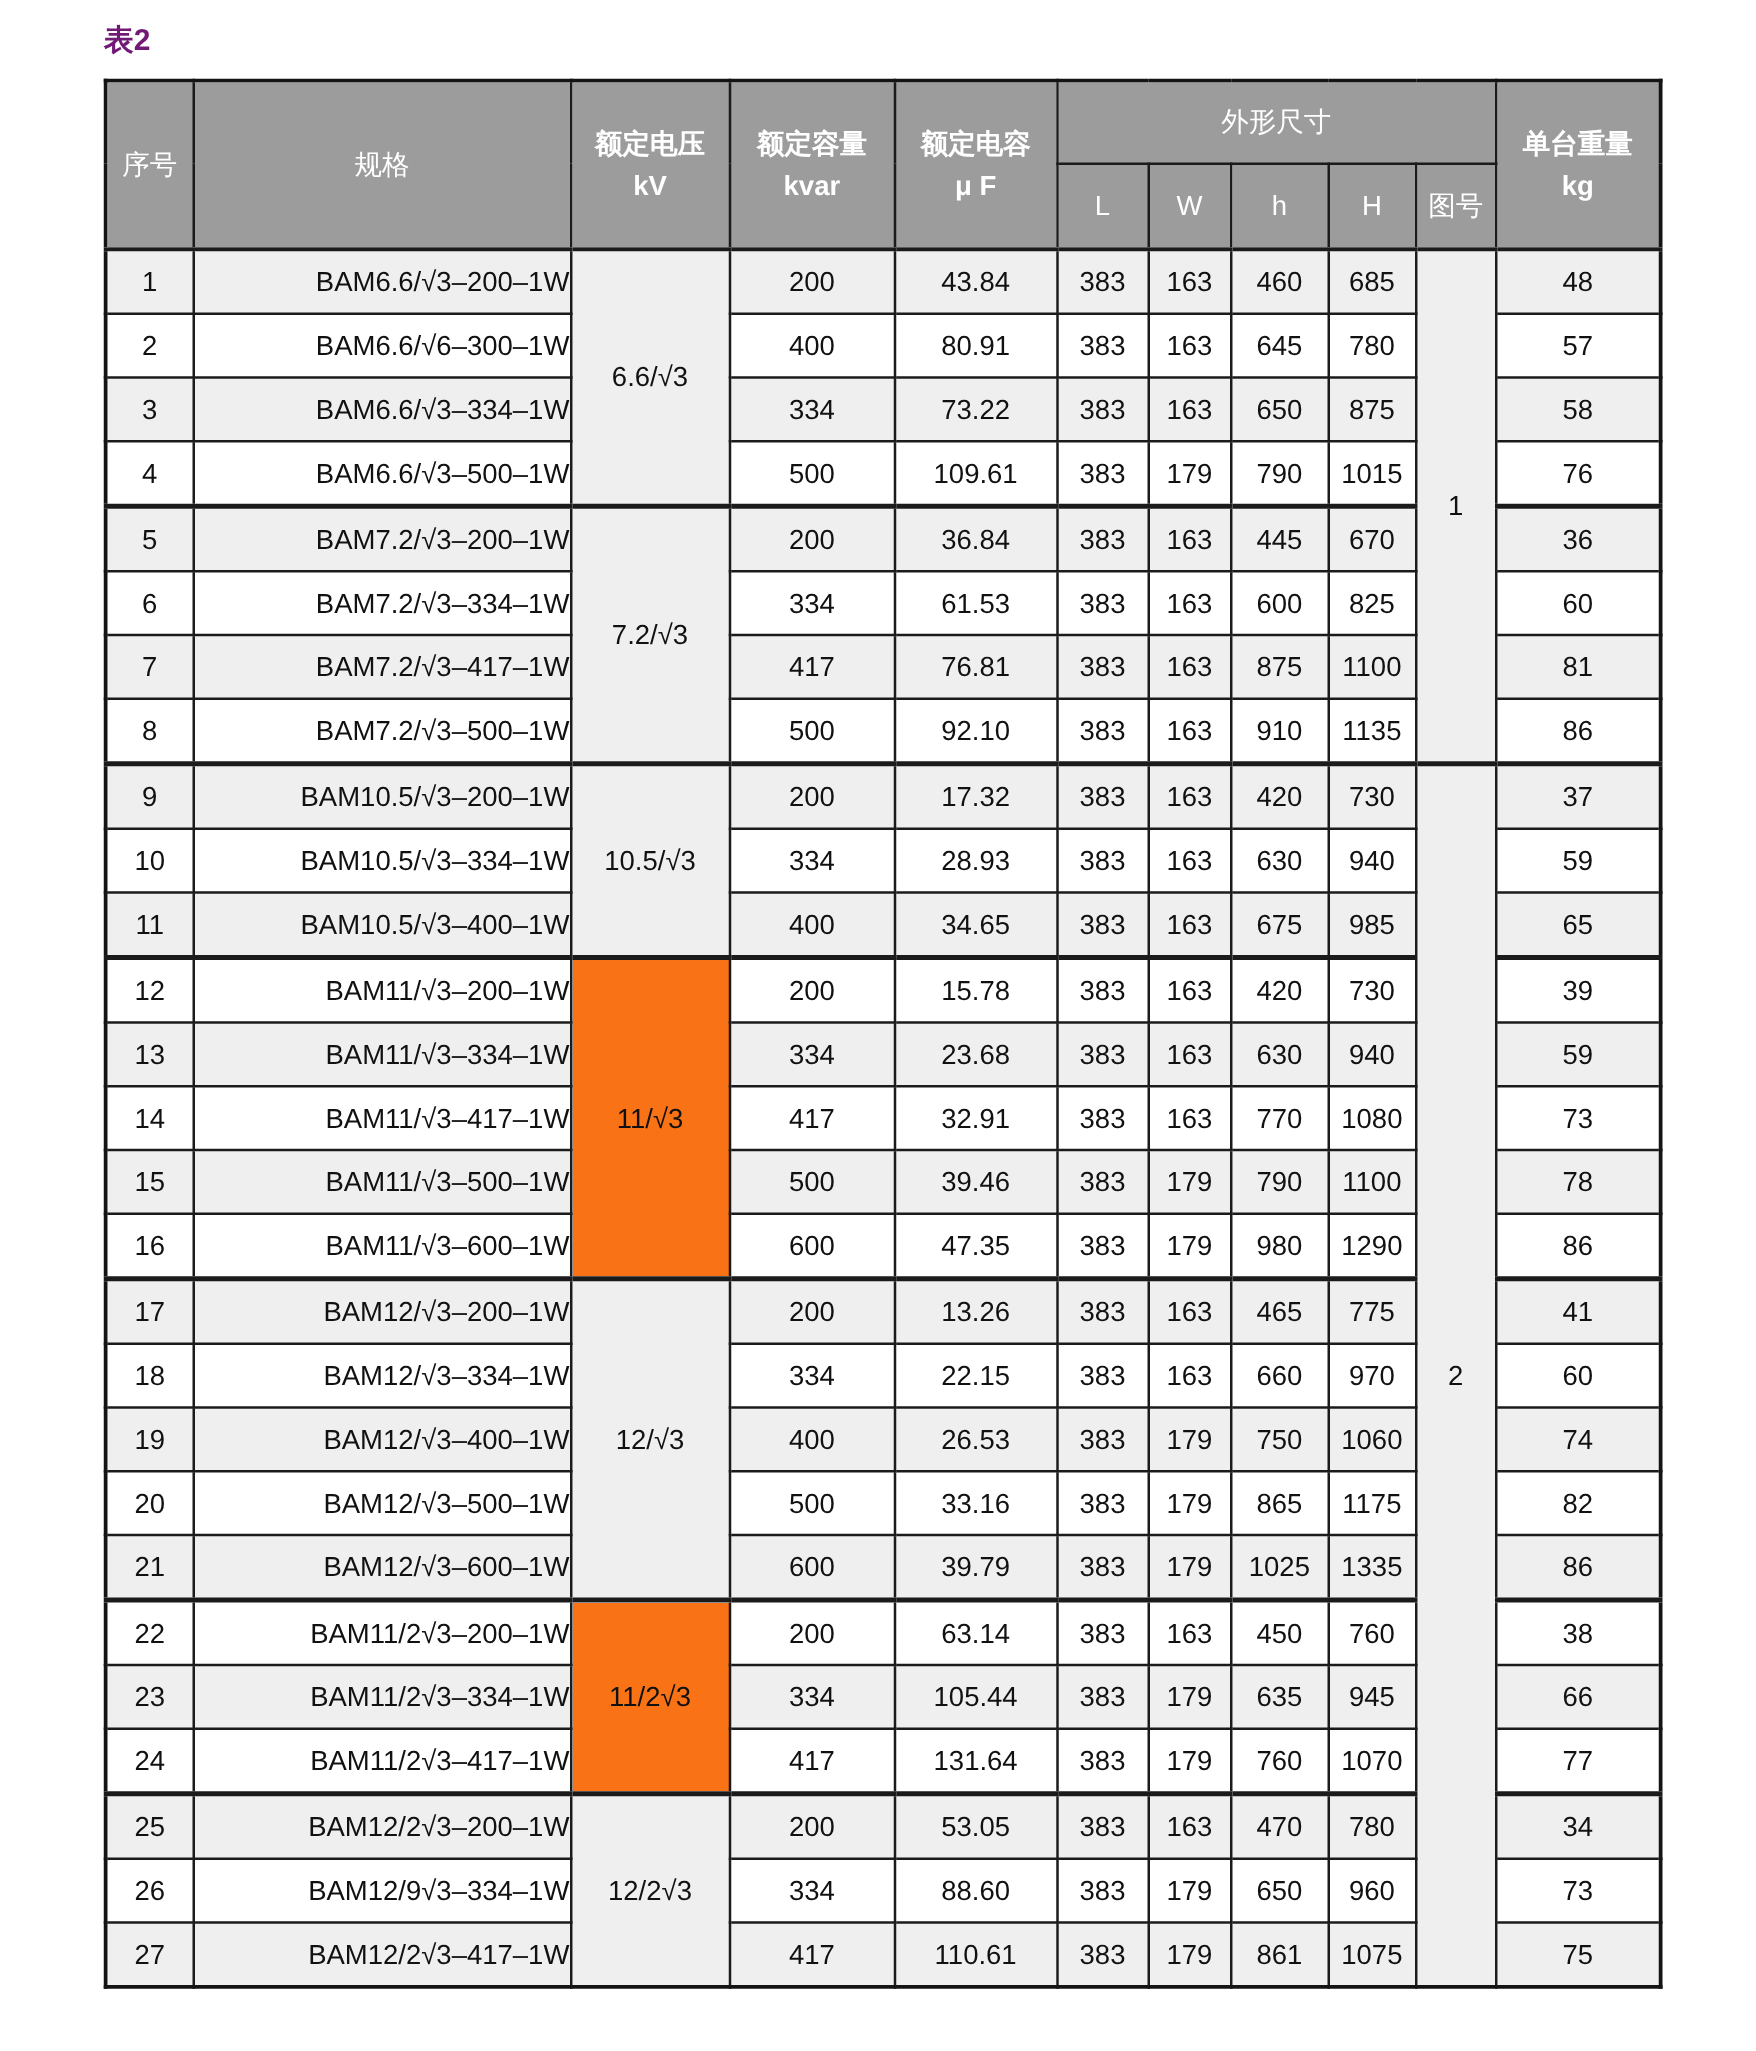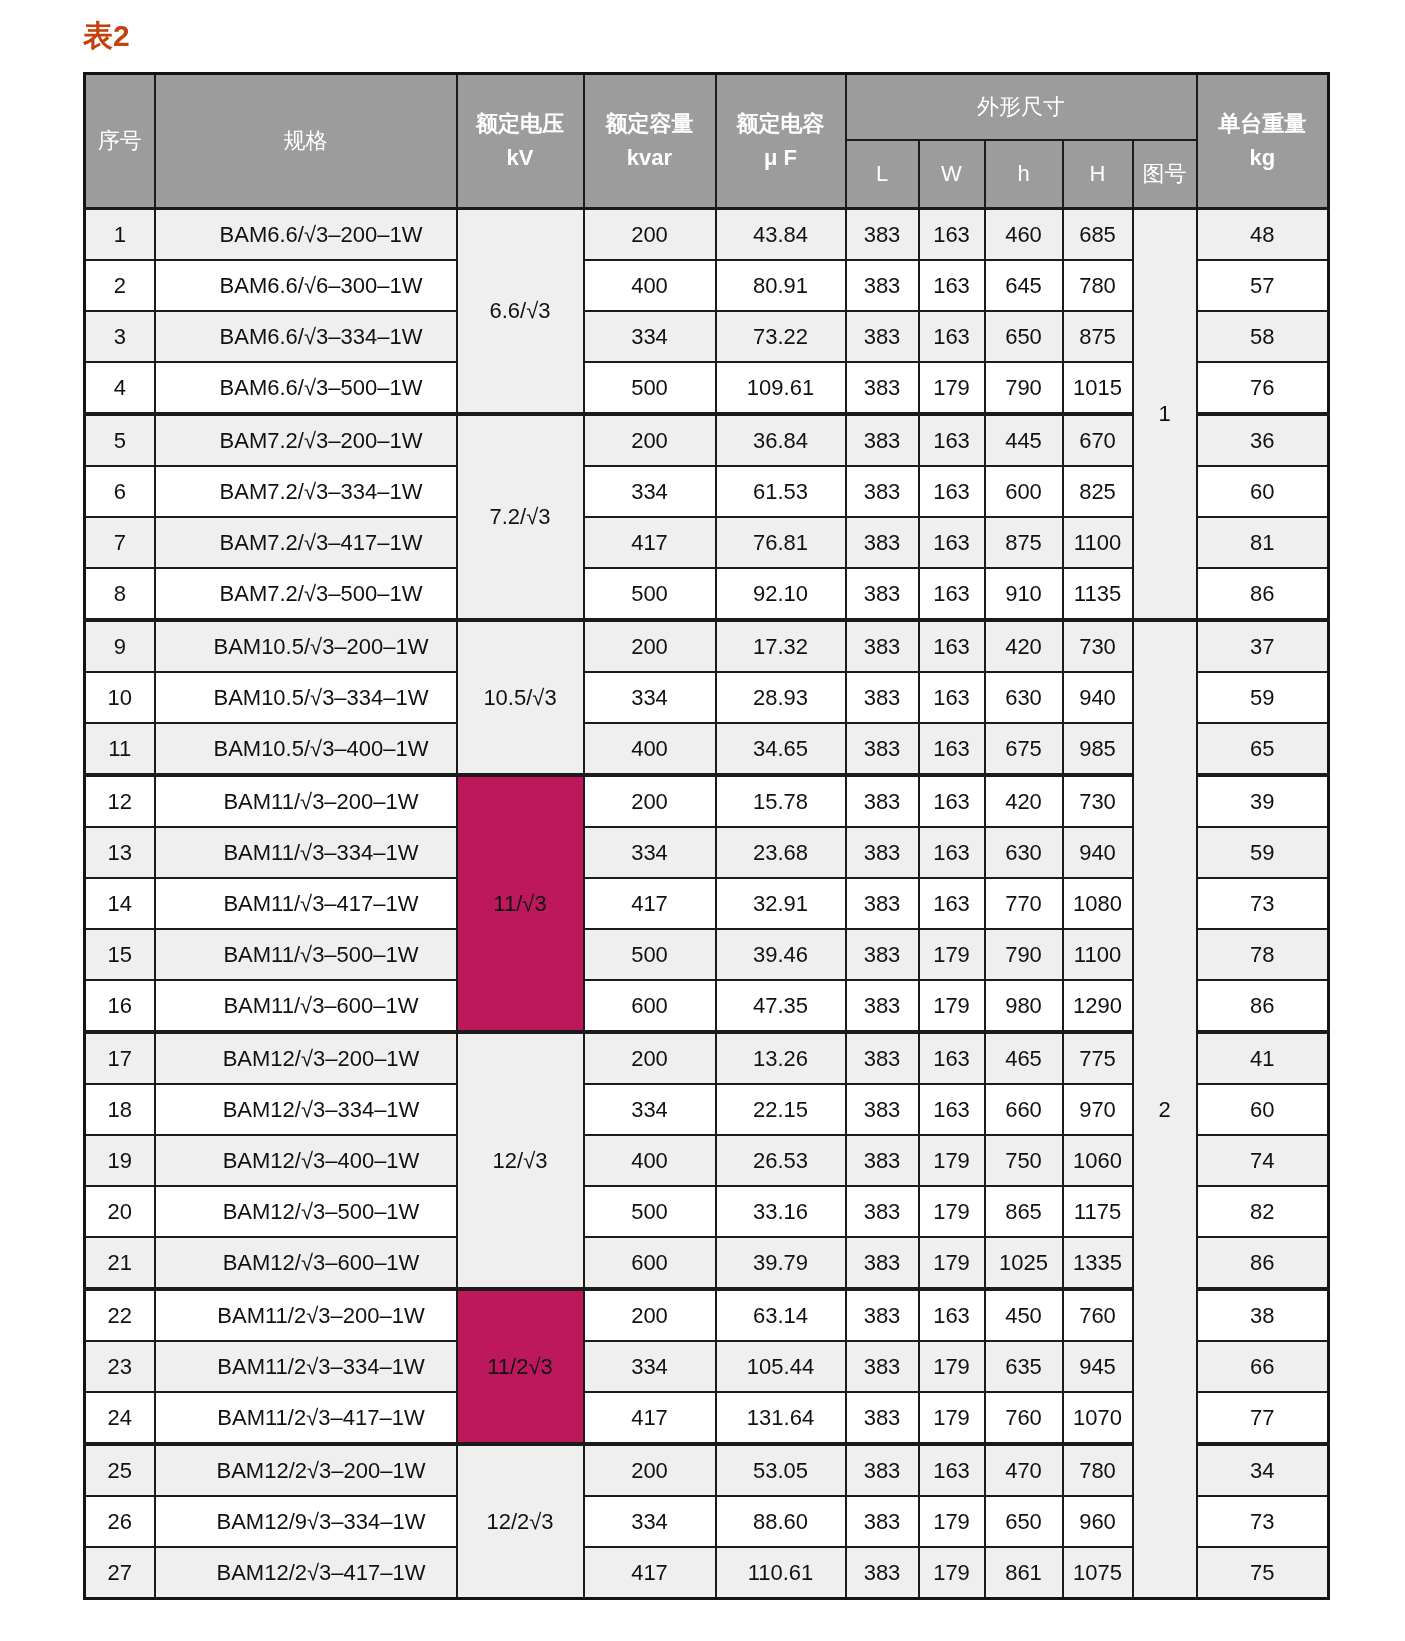--- a/index.html
+++ b/index.html
@@ -1,39 +1,39 @@
 <!DOCTYPE html>
 <html><head>
 <meta charset="utf-8">
 <style>
   html,body{margin:0;padding:0;}
   body{
     width:1405px;height:1641px;background:#ffffff;
     font-family:"Liberation Sans","DejaVu Sans",sans-serif;color:#111;
   }
   .page{padding:16px 0 0 83px;}
-  .title{font-size:30px;font-weight:700;margin:0 0 15px 0;color:#c2410c;}
+  .title{font-size:24px;font-weight:700;margin:0 0 15px 0;color:#701a75;}
   table.spec-table{
     border-collapse:collapse;table-layout:fixed;width:1244px;
     border:3px solid #141414;
   }
   .spec-table th,.spec-table td{
     border:2px solid #1b1b1b;text-align:center;vertical-align:middle;
     font-size:22px;padding:0;overflow:hidden;
   }
   thead th{background:#9c9c9c;color:#ffffff;font-weight:400;}
   .hrow1 th{height:64px;}
   .hrow2 th{height:66px;}
   .two-line div{line-height:34px;font-weight:bold;}
   tbody td{height:49px;background:#ffffff;}
   tbody tr.shade td{background:#efefef;}
-  tbody td.merged{background:#be185d;}
+  tbody td.merged{background:#f97316;}
   tbody tr.group-start td{border-top-width:4px;}
   tbody tr:first-child td{border-top-width:3px;}
-  td.spec{text-align:center;padding-left:31px;}
+  td.spec{text-align:right;padding-left:31px;}
 </style>
 </head>
 <body>
 
 <div class="page">
   <div class="title">表2</div>
 
   <table class="spec-table">
     <colgroup>
       <col style="width:70px">

